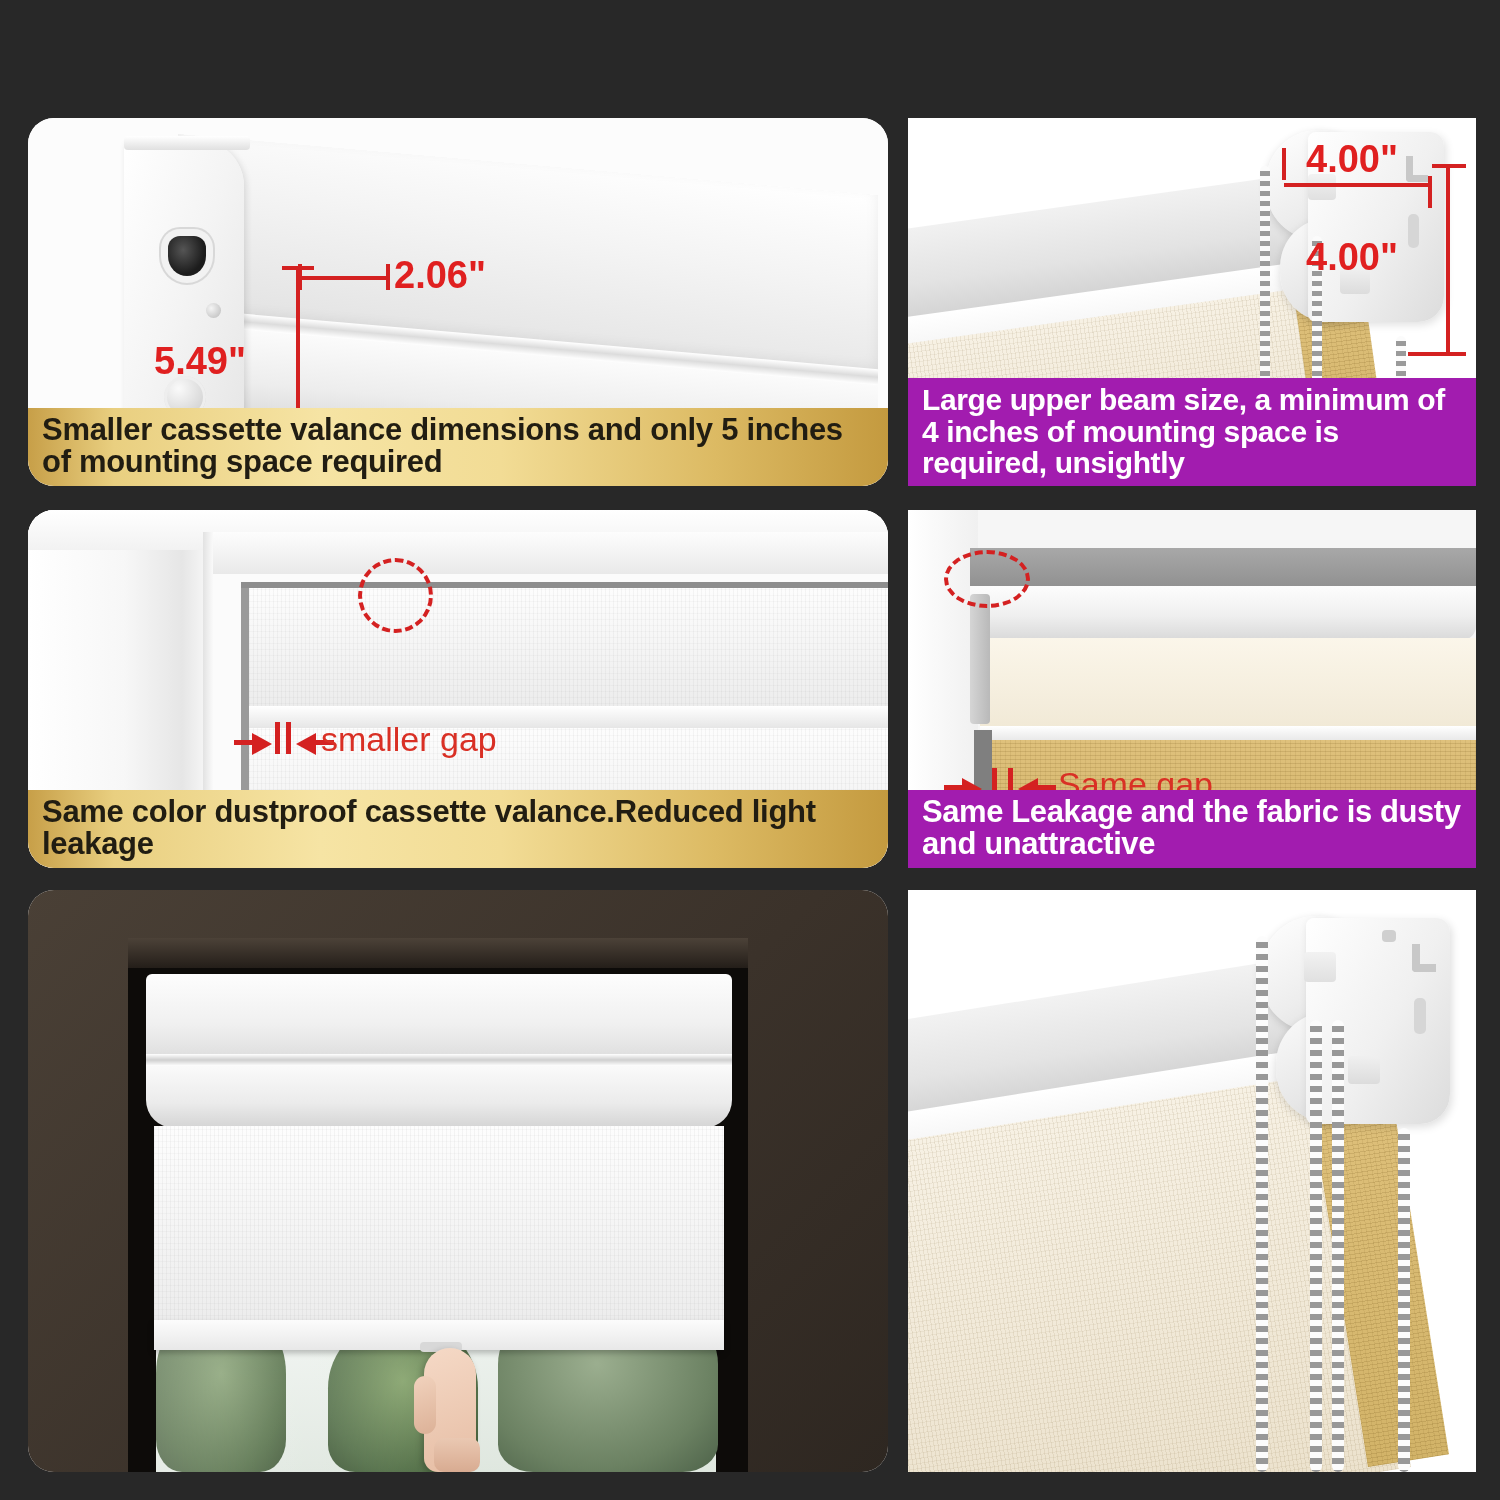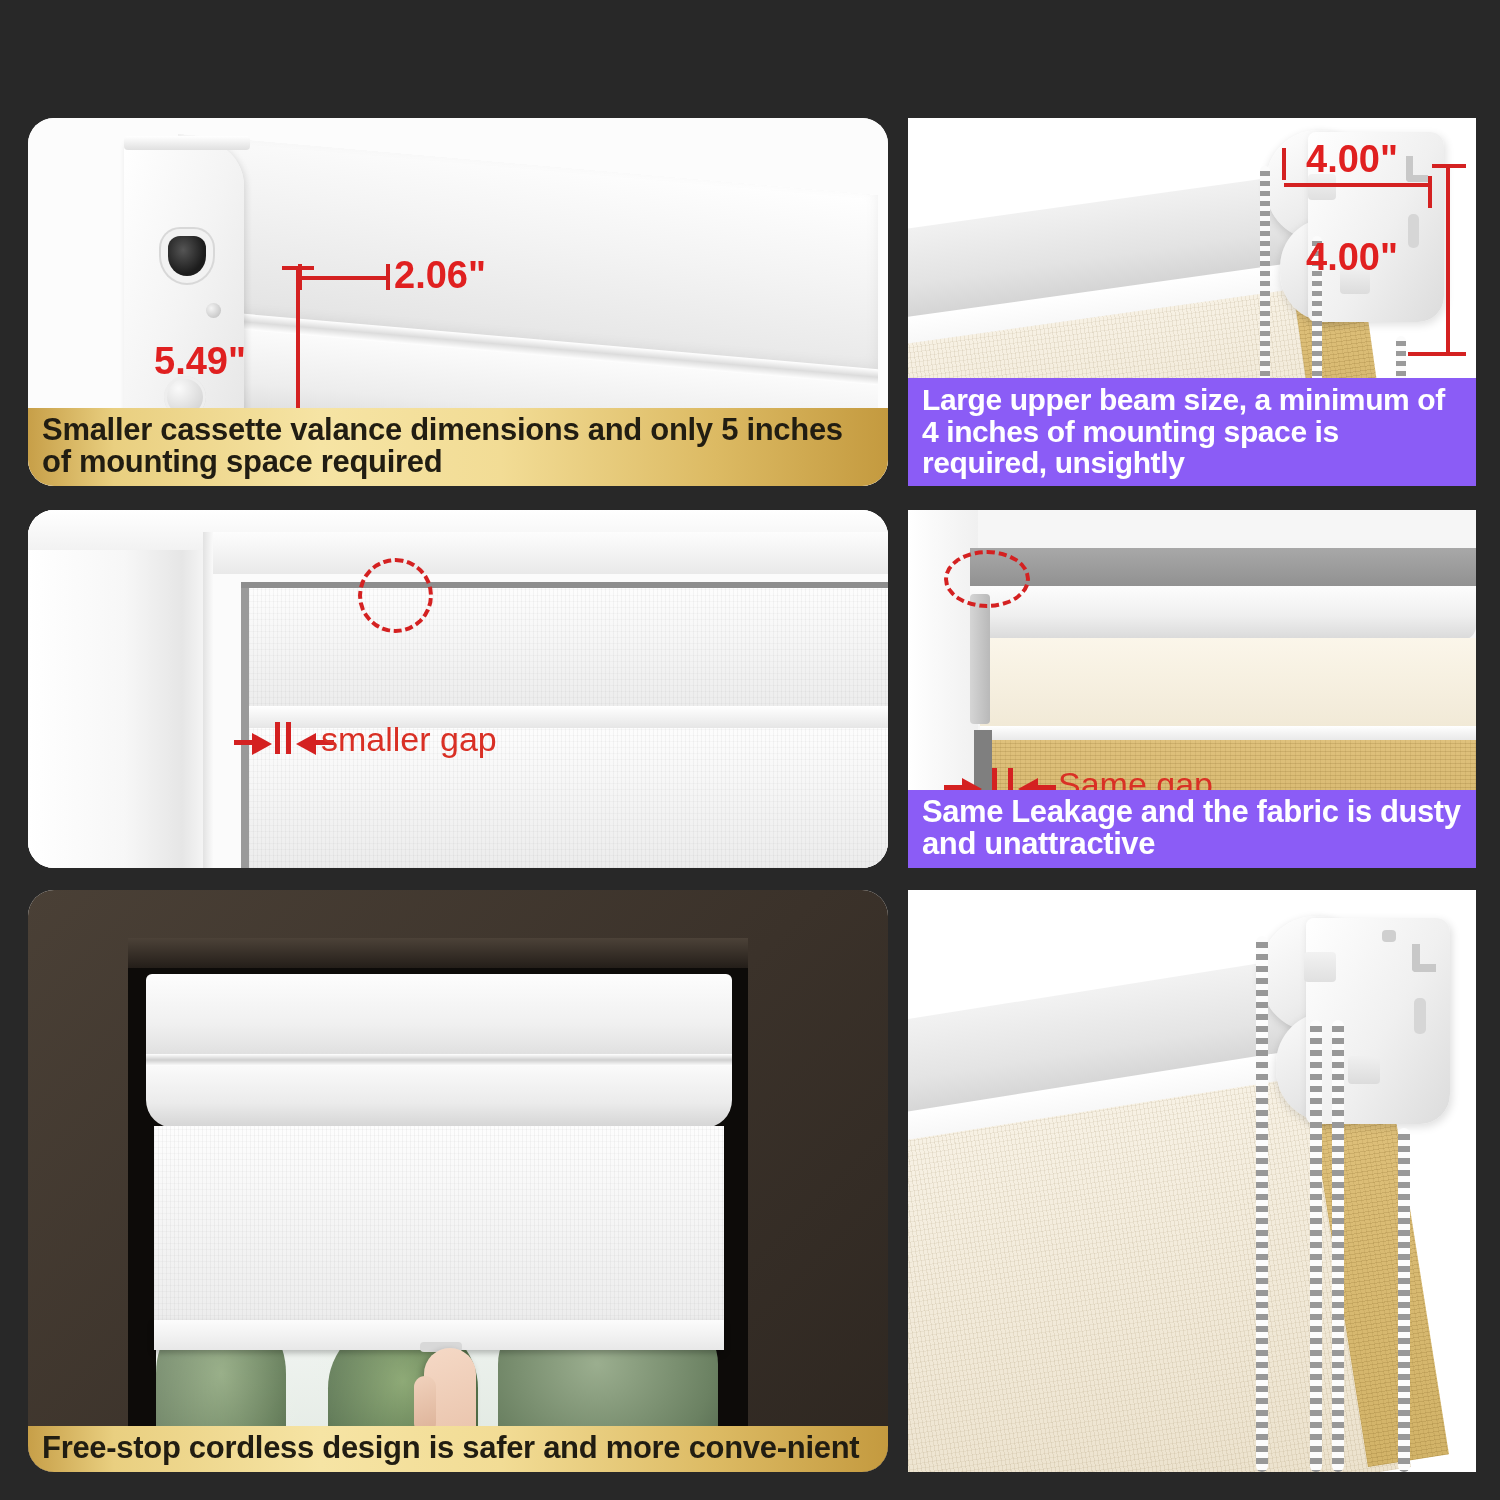--- a/index.html
+++ b/index.html
@@ -40,21 +40,21 @@
     font-weight: bold;
     z-index: 20;
   }
   .caption.gold {
     background: linear-gradient(90deg,#c79f48 0%, #e9cf80 10%, #f6e4a4 34%, #f2dc95 55%, #dcba63 80%, #c49a3f 100%);
     color: #211d12;
     font-size: 31px;
     letter-spacing: -0.3px;
   }
   .caption.gray {
-    background: #8b5cf6;
+    background: #a21caf;
     color: #ffffff;
     font-size: 31px;
     letter-spacing: -0.4px;
   }
   .caption span { display: block; width: 100%; }
 
   
   .fabric-white {
     background:
       repeating-linear-gradient(90deg, rgba(0,0,0,0.035) 0 1px, rgba(255,255,255,0) 1px 4px),
@@ -249,20 +249,23 @@
       <div class="arrow-stem" style="left:212px;top:734px;"></div>
       <div class="arrow-r" style="left:224px;top:223px;"></div>
       <div class="arrow-stem" style="left:206px;top:230px;width:20px;"></div>
       <div class="tickv" style="left:247px;top:212px;height:32px;"></div>
       <div class="tickv" style="left:258px;top:212px;height:32px;"></div>
       <div class="arrow-l" style="left:268px;top:223px;"></div>
       <div class="arrow-stem" style="left:288px;top:230px;width:18px;"></div>
       <div class="gap-label" style="left:293px;top:210px;">smaller gap</div>
     </div>
 
+    <div class="caption gold">
+      <span>Same color dustproof cassette valance.Reduced light leakage</span>
+    </div>
   </div>
 
   <div class="panel bad" style="left:908px; top:510px; width:568px; height:358px;">
     <div class="photo">
       <div style="position:absolute;inset:0;background:#f6f6f6;"></div>
 
       <div style="position:absolute;left:0;top:0;width:70px;height:358px;
                   background:linear-gradient(90deg,#ffffff,#f0f0f0);"></div>
 
       <div style="position:absolute;left:62px;top:38px;width:506px;height:42px;
@@ -347,23 +350,20 @@
       <div style="position:absolute;left:396px;top:458px;width:52px;height:124px;
                   background:linear-gradient(160deg,#f5d9c6,#e6bda4);
                   border-radius:26px 26px 14px 14px;
                   box-shadow:-2px 2px 6px rgba(0,0,0,0.22);"></div>
       <div style="position:absolute;left:386px;top:486px;width:22px;height:58px;
                   background:linear-gradient(160deg,#f1d2bd,#dcb197);border-radius:12px;"></div>
       <div style="position:absolute;left:406px;top:548px;width:46px;height:34px;
                   background:linear-gradient(180deg,#eac8b2,#d8ab91);border-radius:10px;"></div>
     </div>
 
-    <div class="caption gold">
-      <span>Free-stop cordless design is safer and more conve-nient</span>
-    </div>
   </div>
 
   <div class="panel bad" style="left:908px; top:890px; width:568px; height:582px;">
     <div class="photo">
       <div style="position:absolute;inset:0;background:#ffffff;"></div>
 
       <div style="position:absolute;left:-60px;top:60px;width:500px;height:108px;
                   transform:rotate(-9deg); transform-origin:right center;
                   background:linear-gradient(180deg,#f2f2f2,#e4e4e4 55%,#cfcfcf);" class="fabric-white"></div>
       <div style="position:absolute;left:-60px;top:152px;width:500px;height:36px;

